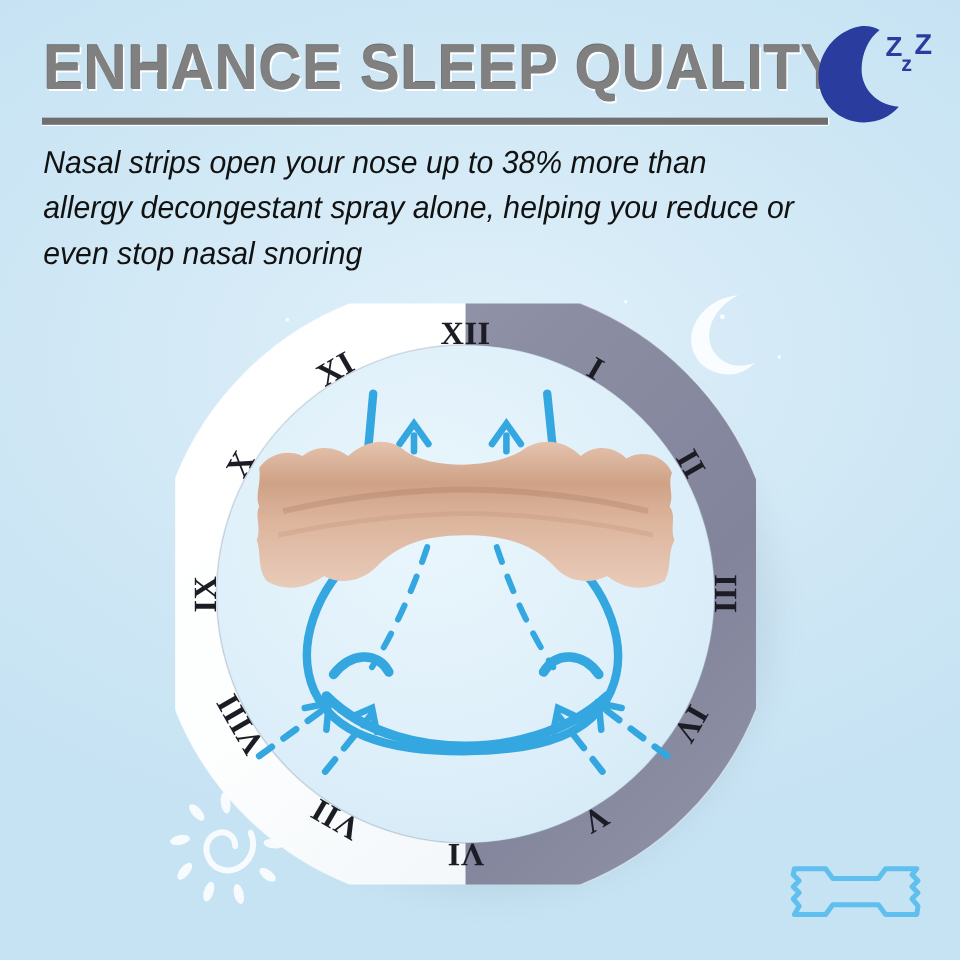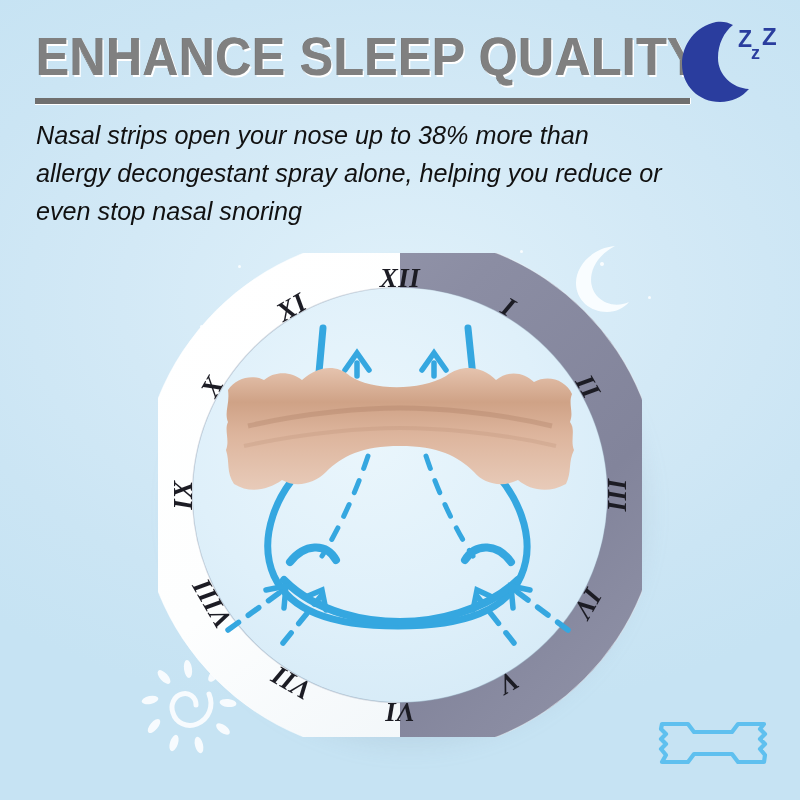--- a/index.html
+++ b/index.html
@@ -112,25 +112,24 @@
   .star-dot {
     position: absolute;
     background: #ffffff;
     border-radius: 50%;
     opacity: 0.85;
   }
 
   
   #clock {
     position: absolute;
-    left: 158px;
+    left: 146px;
     top: 253px;
     width: 484px;
     height: 484px;
-    font-style: italic;
   }
   #clock-shadow {
     position: absolute;
     left: 168px;
     top: 268px;
     width: 484px;
     height: 484px;
     border-radius: 50%;
     background: radial-gradient(circle at 50% 50%, rgba(120,140,160,0.30) 0%, rgba(120,140,160,0.18) 62%, rgba(120,140,160,0.0) 74%);
     filter: blur(10px);

